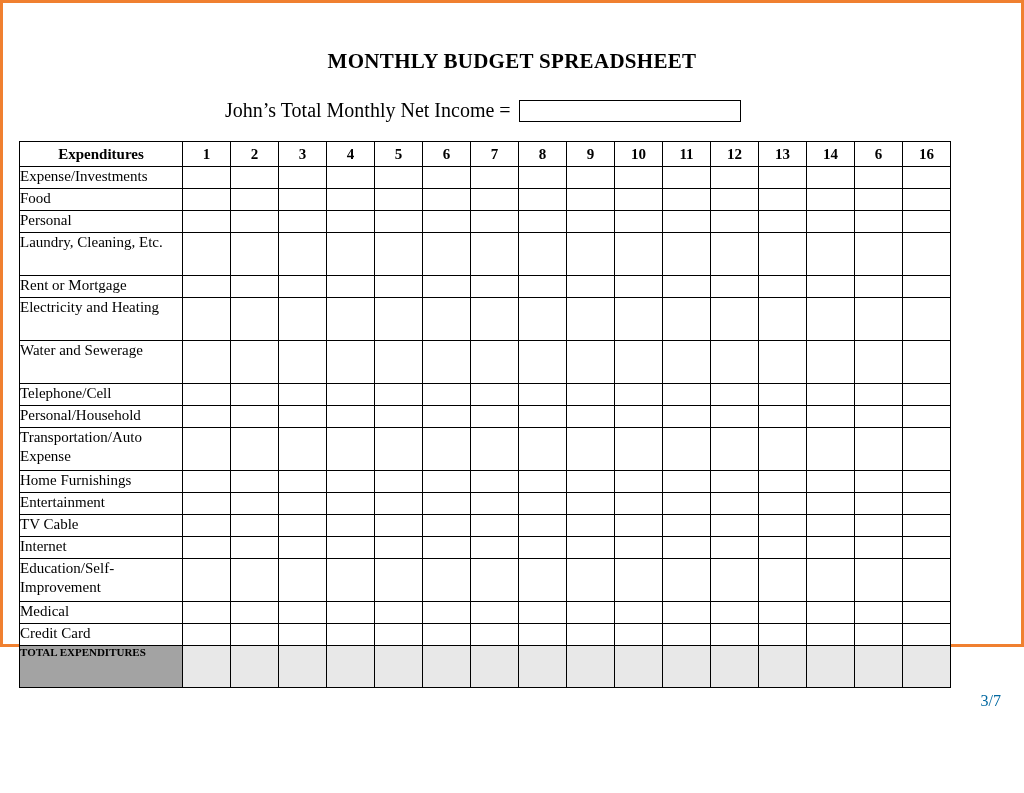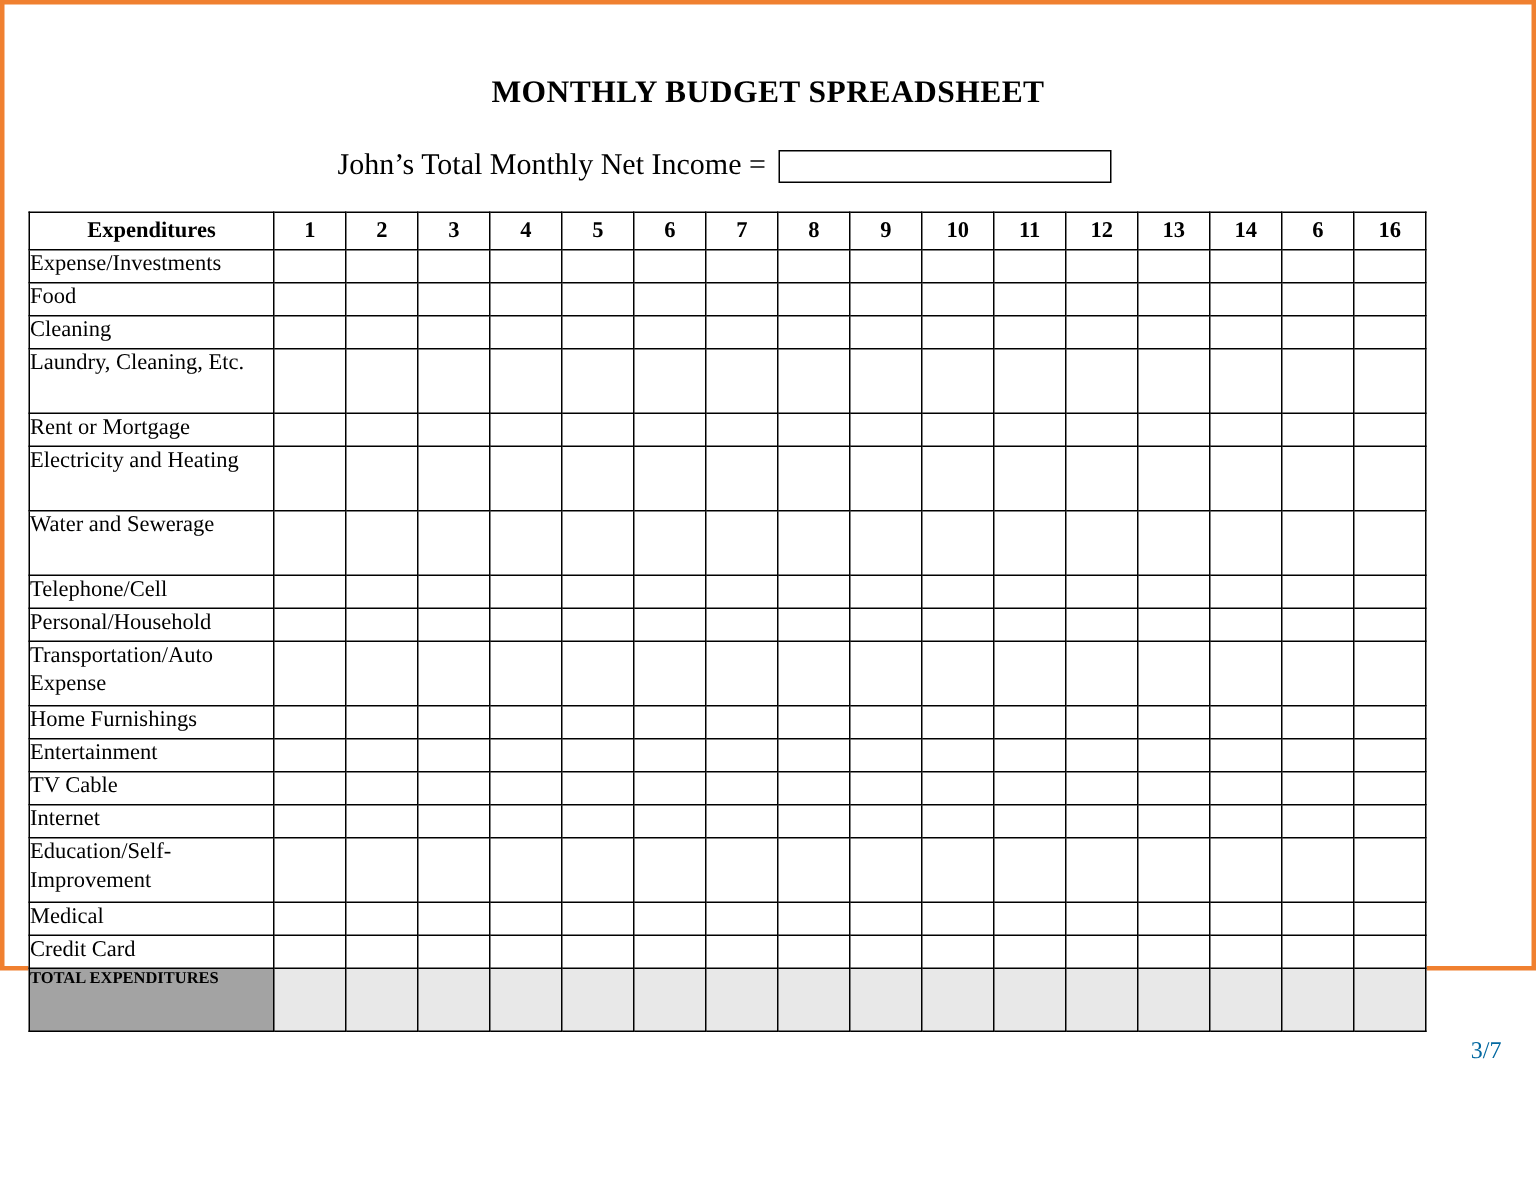--- a/index.html
+++ b/index.html
@@ -193,21 +193,21 @@
               <td class="cell"></td>
               <td class="cell"></td>
               <td class="cell"></td>
               <td class="cell"></td>
               <td class="cell"></td>
               <td class="cell"></td>
               <td class="cell"></td>
               <td class="cell"></td>
             </tr>
             <tr class="row-1line">
-              <td class="rowlabel">Cleaning</td>
+              <td class="rowlabel">Personal</td>
               <td class="cell"></td>
               <td class="cell"></td>
               <td class="cell"></td>
               <td class="cell"></td>
               <td class="cell"></td>
               <td class="cell"></td>
               <td class="cell"></td>
               <td class="cell"></td>
               <td class="cell"></td>
               <td class="cell"></td>

